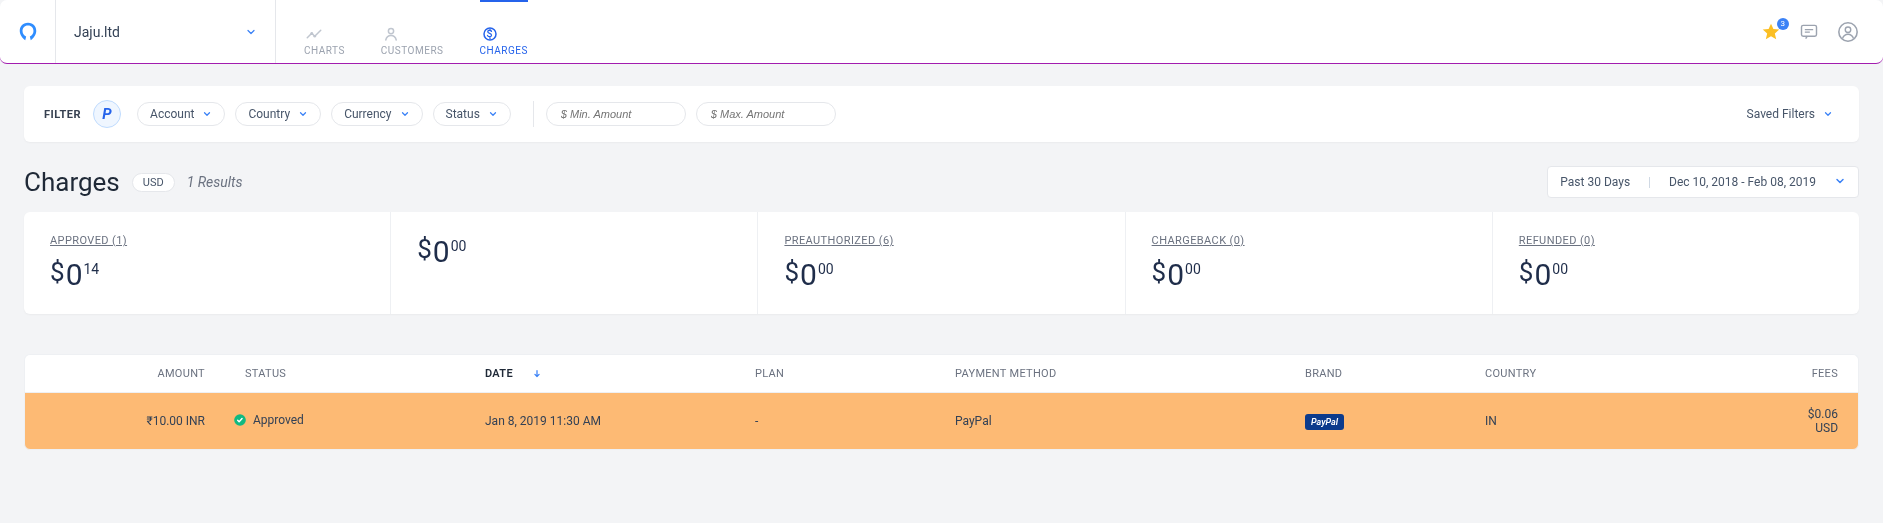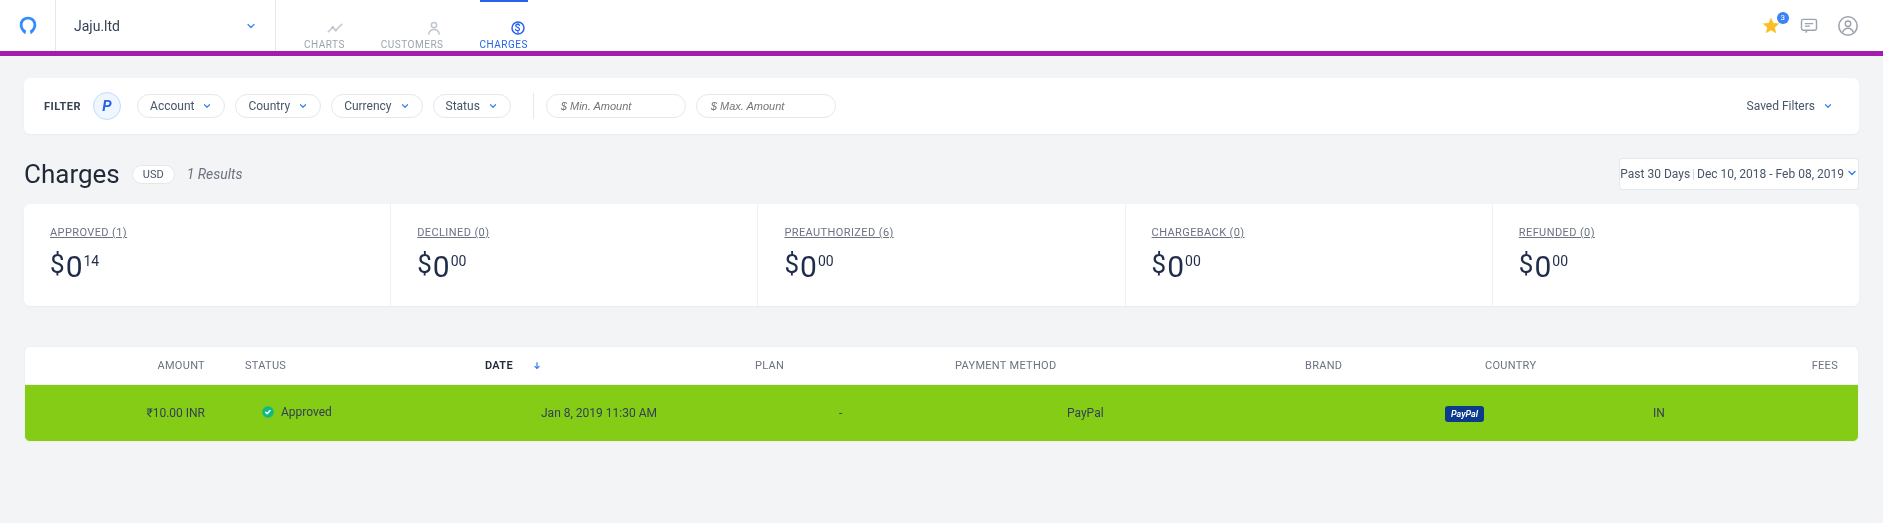--- a/index.html
+++ b/index.html
@@ -8,22 +8,23 @@
     background: #f3f4f6;
     color: #1f2937;
     width: 1883px;
     font-size: 13px;
   }
   
   .topbar {
     display: flex;
     align-items: stretch;
     background: #fff;
-    border-bottom: 5px solid #a21caf;
-    height: 56px;
+    border-bottom: 1px solid #a21caf;
+    height: 64px;
+    border-radius: 7px;
   }
   .topbar .logo-cell {
     width: 56px;
     display: flex; align-items: center; justify-content: center;
     border-right: 1px solid #e5e7eb;
   }
   .topbar .org-cell {
     width: 220px;
     display: flex; align-items: center; justify-content: space-between;
     padding: 0 18px;
@@ -32,21 +33,21 @@
     font-size: 14px;
     cursor: pointer;
   }
   .topbar .tabs {
     display: flex;
     align-items: stretch;
     gap: 36px;
     padding: 0 28px;
   }
   .topbar .tab {
-    display: flex; flex-direction: column; align-items: flex-end; justify-content: center;
+    display: flex; flex-direction: column; align-items: flex-start; justify-content: center;
     color: #9ca3af;
     font-size: 10px;
     letter-spacing: 0.5px;
     cursor: pointer;
     border-top: 2px solid transparent;
     padding-top:16px;
   }
   .topbar .tab svg { margin-bottom: 2px; }
   .topbar .tab.active {
     color: #2563eb;
@@ -128,22 +129,22 @@
     border-radius:12px;
     padding:2px 10px; font-size:11px;color:#475569;
     background:#fff; cursor:pointer;
   }
   .results-text {
     margin-left:12px;font-size:14px;color:#6b7280;font-style:italic;
   }
   .title-row .grow{flex:1;}
   .date-range-btn {
     background:#fff;border:1px solid #e5e7eb;border-radius:4px;
-    padding:8px 0;font-size:12px;color:#475569;
-    display:inline-flex;align-items:flex-start;gap:2px;cursor:pointer;
+    padding:8px 12px;font-size:12px;color:#475569;
+    display:inline-flex;align-items:flex-start;gap:18px;cursor:pointer;
   }
   .date-range-btn .sep{color:#cbd5e1;}
   
   .stats-card {
     background:#fff;border-radius:6px;
     display:flex;
     box-shadow:0 1px 2px rgba(0,0,0,0.04);
   }
   .stat {
     flex:1;padding:22px 26px;
@@ -166,23 +167,23 @@
     grid-template-columns: 160px 240px 310px 200px 350px 180px 320px auto;
     align-items:center;
   }
   .thead {
     background:#fff;border:1px solid #eef0f3;border-bottom:none;
     border-top-left-radius:6px;border-top-right-radius:6px;
     padding:12px 20px;font-size:11px;color:#6b7280;letter-spacing:0.3px;
   }
   .thead .sort-active{color:#1f2937;font-weight:600;display:inline-flex;align-items:center;gap:19px;}
   .trow {
-    background:#84cc16;border:1px solid #eef0f3;
+    background:#fdba74;border:1px solid #eef0f3;
     padding:14px 20px;font-size:12px;color:#334155;
-    border-bottom-left-radius:6px;border-bottom-right-radius:6px;gap:28px;
+    border-bottom-left-radius:6px;border-bottom-right-radius:6px;
   }
   .right{justify-self:end;text-align:right;}
   .status-pill{display:inline-flex;align-items:center;gap:6px;}
   .status-dot{width:14px;height:14px;}
   .brand-badge{
     background:#0c3b8c;color:#fff;border-radius:3px;
     font-size:9px;font-style:italic;padding:3px 6px;font-weight:600;
   }
   svg{display:block;}
 </style>
@@ -305,21 +306,20 @@
   <div class="stats-card">
     <div class="stat">
       <div class="label">APPROVED  (1)</div>
       <div class="amount">
         <span class="dollar">$</span>
           <span>0</span>
           <span class="cents">14</span>
       </div>
     </div>
     <div class="stat">
-      <div class="label">DECLINED  (0)</div>
       <div class="amount">
         <span class="dollar">$</span>
           <span>0</span>
           <span class="cents">00</span>
       </div>
     </div>
     <div class="stat">
       <div class="label">PREAUTHORIZED  (6)</div>
       <div class="amount">
         <span class="dollar">$</span>

